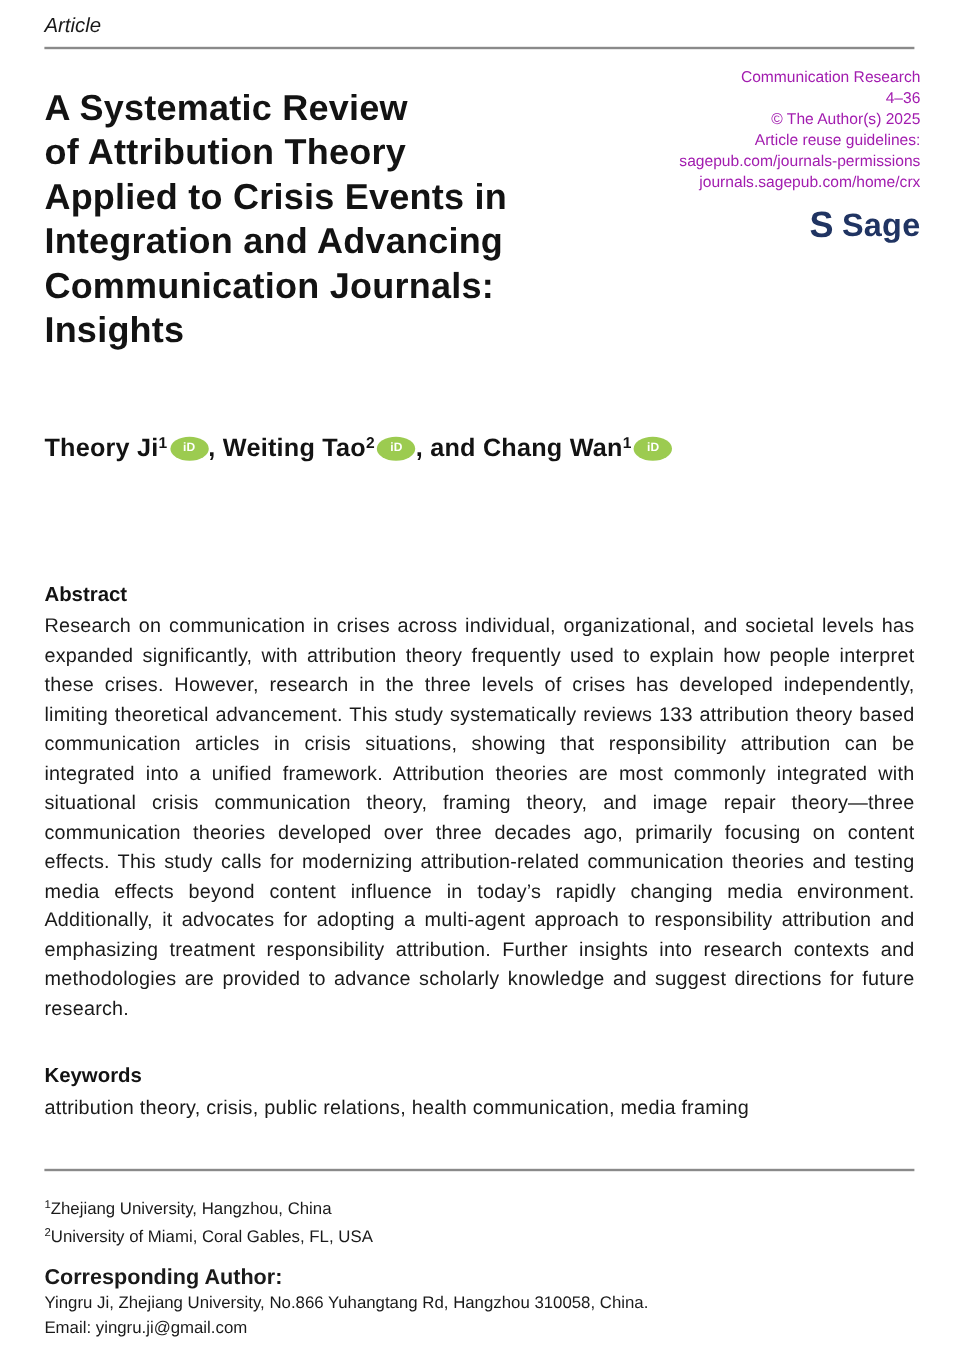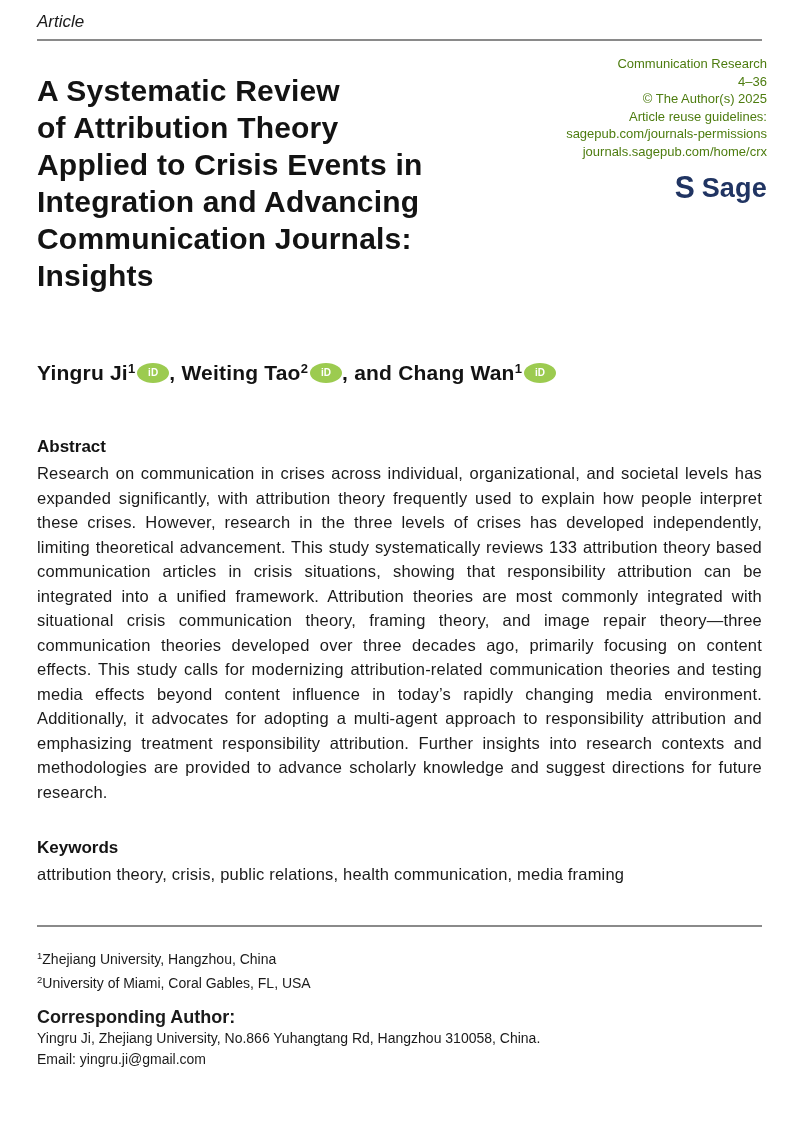--- a/index.html
+++ b/index.html
@@ -33,21 +33,21 @@
   .title-col{flex:0 0 490px;}
   .title{
     margin-top:17px;
     font-size:30px;line-height:37px;font-weight:bold;
     color:#131313;letter-spacing:.2px;
   }
   .title .tline{display:block;}
 
   .right-col{flex:0 0 240px;text-align:right;}
   .journal-info{
-    font-size:13px;line-height:17.5px;color:#4d7c0f;
+    font-size:13px;line-height:17.5px;color:#a21caf;
   }
   .sage-logo{
     margin-top:13px;
     color:var(--sage_navy);
     display:flex;align-items:center;justify-content:flex-end;gap:7px;
   }
   .sage-s{
     font-weight:800;font-size:30px;line-height:30px;
     transform:scaleY(1.02);
   }
@@ -64,21 +64,21 @@
   }
   .orcid{
     display:inline-flex;width:32px;height:20px;border-radius:50%;
     background:var(--orcid_green);color:#ffffff;
     font-size:10px;font-weight:bold;
     align-items:center;justify-content:center;
     vertical-align:4px;margin-left:2px;
     cursor:pointer;
   }
 
-  .abstract{margin-top:52px;}
+  .abstract{margin-top:100px;}
   .section-heading{
     font-size:17px;font-weight:bold;color:#131313;
   }
   .abstract-text{
     margin-top:4px;
     font-size:16.5px;line-height:24.5px;letter-spacing:.2px;
     text-align:justify;color:#1a1a1a;
   }
 
   .keywords{margin-top:34px;}
@@ -128,21 +128,21 @@
         <div>journals.sagepub.com/home/crx</div>
       </div>
       <div class="sage-logo">
         <span class="sage-s">S</span>
         <span class="sage-word">Sage</span>
       </div>
     </div>
   </div>
 
   <div class="authors">
-    <span><span>Yingru Ji</span><sup>1</sup><span class="orcid">
+    <span><span>Theory Ji</span><sup>1</sup><span class="orcid">
           <span>iD</span>
         </span></span><span>, </span>
     <span><span>Weiting Tao</span><sup>2</sup><span class="orcid">
           <span>iD</span>
         </span></span><span>, and </span>
     <span><span>Chang Wan</span><sup>1</sup><span class="orcid">
           <span>iD</span>
         </span></span>
   </div>
 

